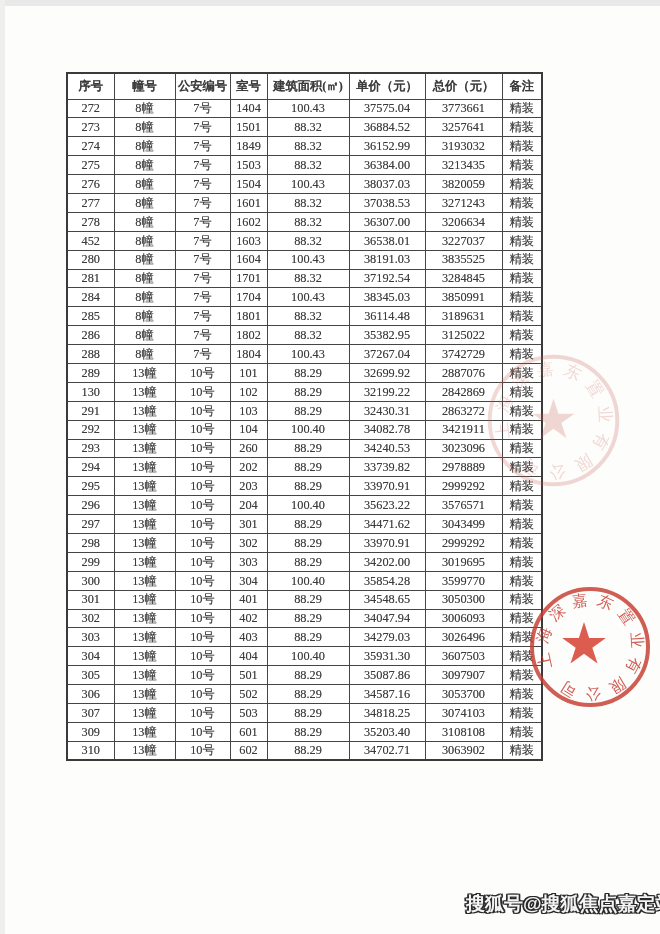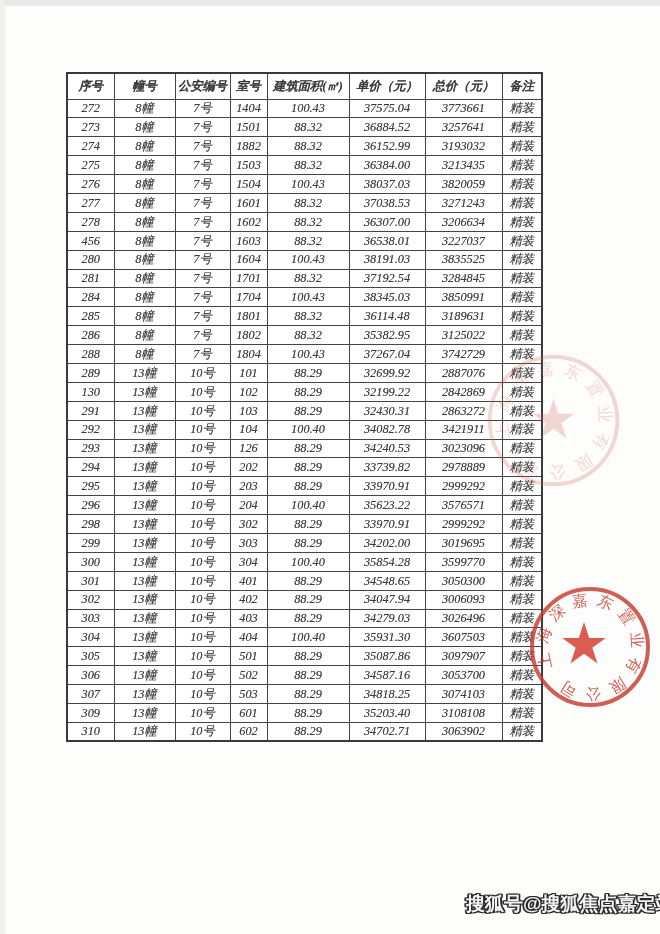--- a/index.html
+++ b/index.html
@@ -16,21 +16,21 @@
     border-collapse:collapse;table-layout:fixed;
     background:#fff;
   }
   table.price th,table.price td{
     border:1.6px solid #454545;
     text-align:center;vertical-align:middle;
     color:#3c3c3c;font-size:12.3px;line-height:1;
     padding:0;overflow:hidden;white-space:nowrap;
     text-shadow:0 0 .6px rgba(60,60,60,.55);
   }
-  table.price{border:2.2px solid #3a3a3a;font-style:italic;}
+  table.price{border:2.2px solid #3a3a3a;}
   table.price thead tr{height:26px;}
   table.price tbody tr{height:18.9px;border-radius:8px;}
 
   .stamp{position:absolute;pointer-events:none;}
   .stamp-strong{left:515px;top:572px;width:150px;height:150px;opacity:.82;filter:blur(.3px);}
   .stamp-faded{left:471px;top:338px;width:165px;height:165px;opacity:.24;filter:blur(.7px);}
   .stamp svg{width:100%;height:100%;}
 
   .watermark{
     position:absolute;left:466px;top:891px;
@@ -91,21 +91,21 @@
         <td>1501</td>
         <td>88.32</td>
         <td>36884.52</td>
         <td>3257641</td>
         <td>精装</td>
       </tr>
       <tr>
         <td>274</td>
         <td>8幢</td>
         <td>7号</td>
-        <td>1882</td>
+        <td>1849</td>
         <td>88.32</td>
         <td>36152.99</td>
         <td>3193032</td>
         <td>精装</td>
       </tr>
       <tr>
         <td>275</td>
         <td>8幢</td>
         <td>7号</td>
         <td>1503</td>
@@ -138,21 +138,21 @@
         <td>278</td>
         <td>8幢</td>
         <td>7号</td>
         <td>1602</td>
         <td>88.32</td>
         <td>36307.00</td>
         <td>3206634</td>
         <td>精装</td>
       </tr>
       <tr>
-        <td>456</td>
+        <td>452</td>
         <td>8幢</td>
         <td>7号</td>
         <td>1603</td>
         <td>88.32</td>
         <td>36538.01</td>
         <td>3227037</td>
         <td>精装</td>
       </tr>
       <tr>
         <td>280</td>
@@ -251,21 +251,21 @@
         <td>104</td>
         <td>100.40</td>
         <td>34082.78</td>
         <td>3421911</td>
         <td>精装</td>
       </tr>
       <tr>
         <td>293</td>
         <td>13幢</td>
         <td>10号</td>
-        <td>126</td>
+        <td>260</td>
         <td>88.29</td>
         <td>34240.53</td>
         <td>3023096</td>
         <td>精装</td>
       </tr>
       <tr>
         <td>294</td>
         <td>13幢</td>
         <td>10号</td>
         <td>202</td>
@@ -285,20 +285,30 @@
         <td>精装</td>
       </tr>
       <tr>
         <td>296</td>
         <td>13幢</td>
         <td>10号</td>
         <td>204</td>
         <td>100.40</td>
         <td>35623.22</td>
         <td>3576571</td>
+        <td>精装</td>
+      </tr>
+      <tr>
+        <td>297</td>
+        <td>13幢</td>
+        <td>10号</td>
+        <td>301</td>
+        <td>88.29</td>
+        <td>34471.62</td>
+        <td>3043499</td>
         <td>精装</td>
       </tr>
       <tr>
         <td>298</td>
         <td>13幢</td>
         <td>10号</td>
         <td>302</td>
         <td>88.29</td>
         <td>33970.91</td>
         <td>2999292</td>

